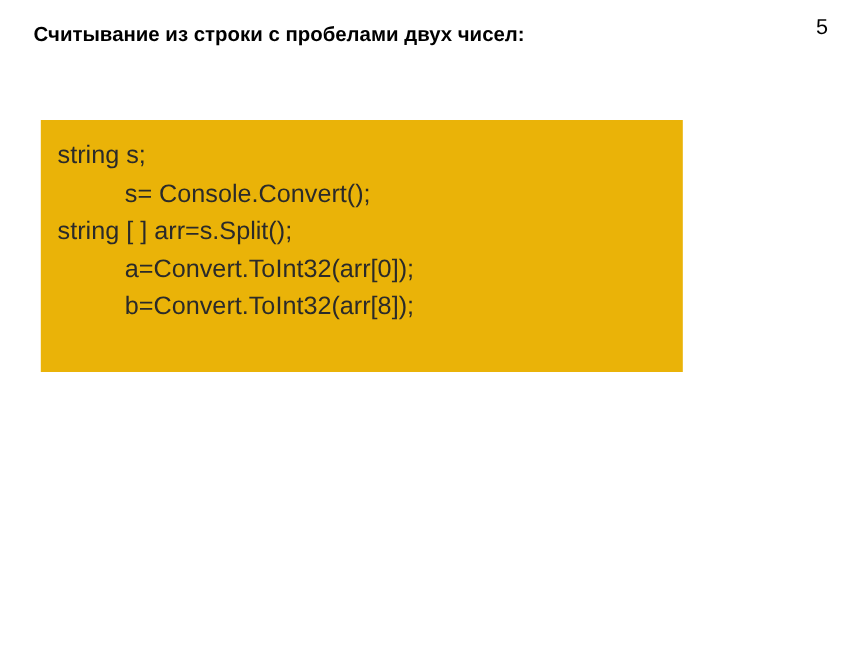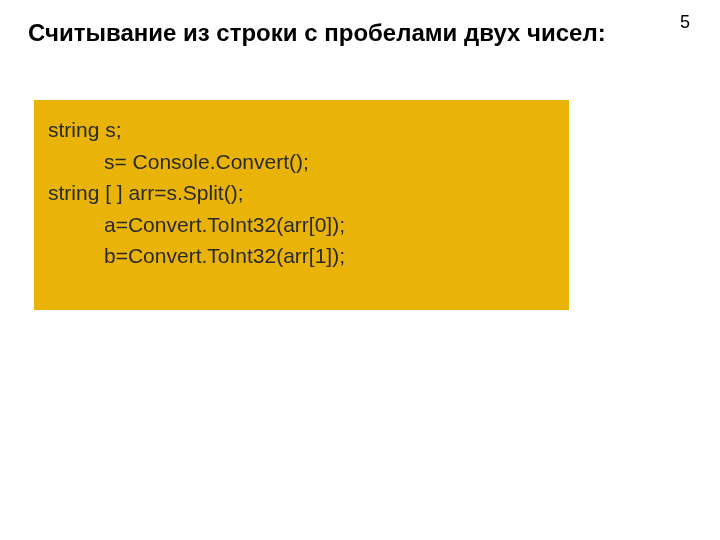--- a/index.html
+++ b/index.html
@@ -20,21 +20,21 @@
       top: 12px;
       right: 30px;
       font-size: 18px;
       color: #000;
     }
     .title {
       position: absolute;
       top: 18px;
       left: 28px;
       right: 80px;
-      font-size: 24px;
+      font-size: 17px;
       font-weight: bold;
       color: #000;
       line-height: 1.25;
     }
     .code-box {
       position: absolute;
       top: 100px;
       left: 34px;
       width: 535px;
       height: 210px;
@@ -57,14 +57,14 @@
 
 <div class="page-number">5</div>
 
 <div class="title">Считывание из строки с пробелами двух чисел:</div>
 
 <div class="code-box">
   <div class="code-line">string s;</div>
   <div class="code-line indent">s= Console.Convert();</div>
   <div class="code-line">string [ ] arr=s.Split();</div>
   <div class="code-line indent">a=Convert.ToInt32(arr[0]);</div>
-  <div class="code-line indent">b=Convert.ToInt32(arr[1]);</div>
+  <div class="code-line indent">b=Convert.ToInt32(arr[8]);</div>
 </div>
 
 </body></html>

